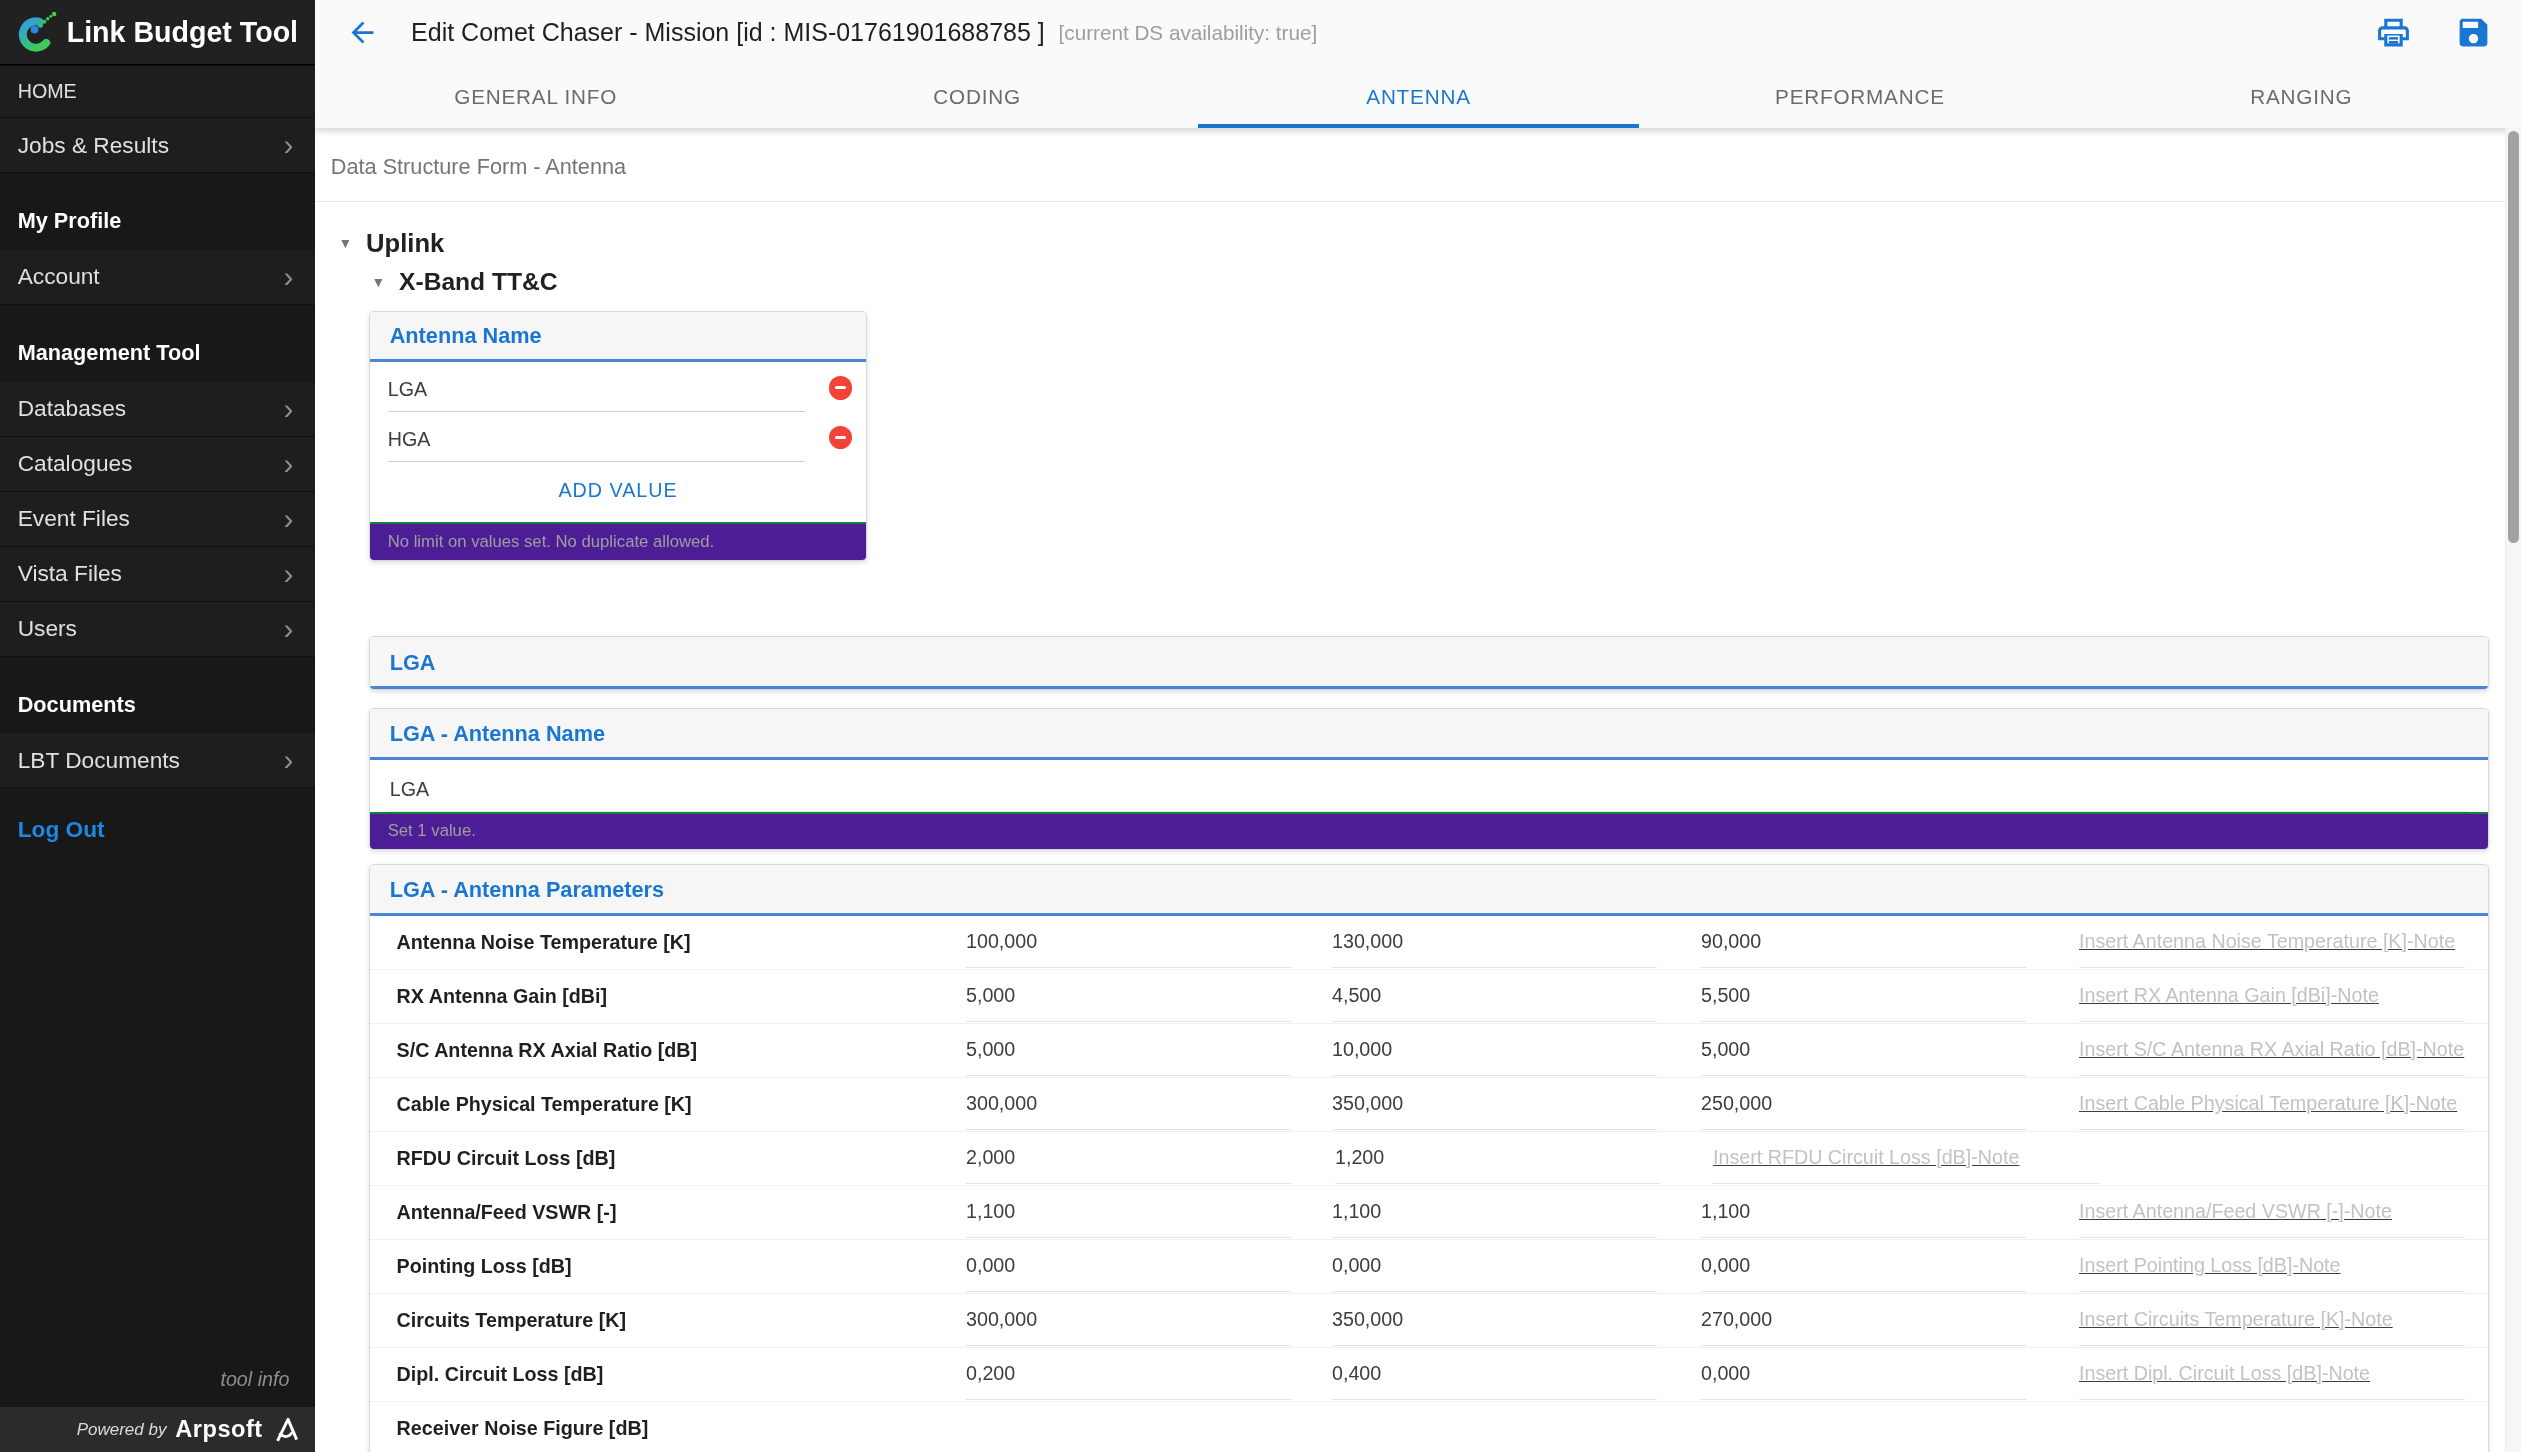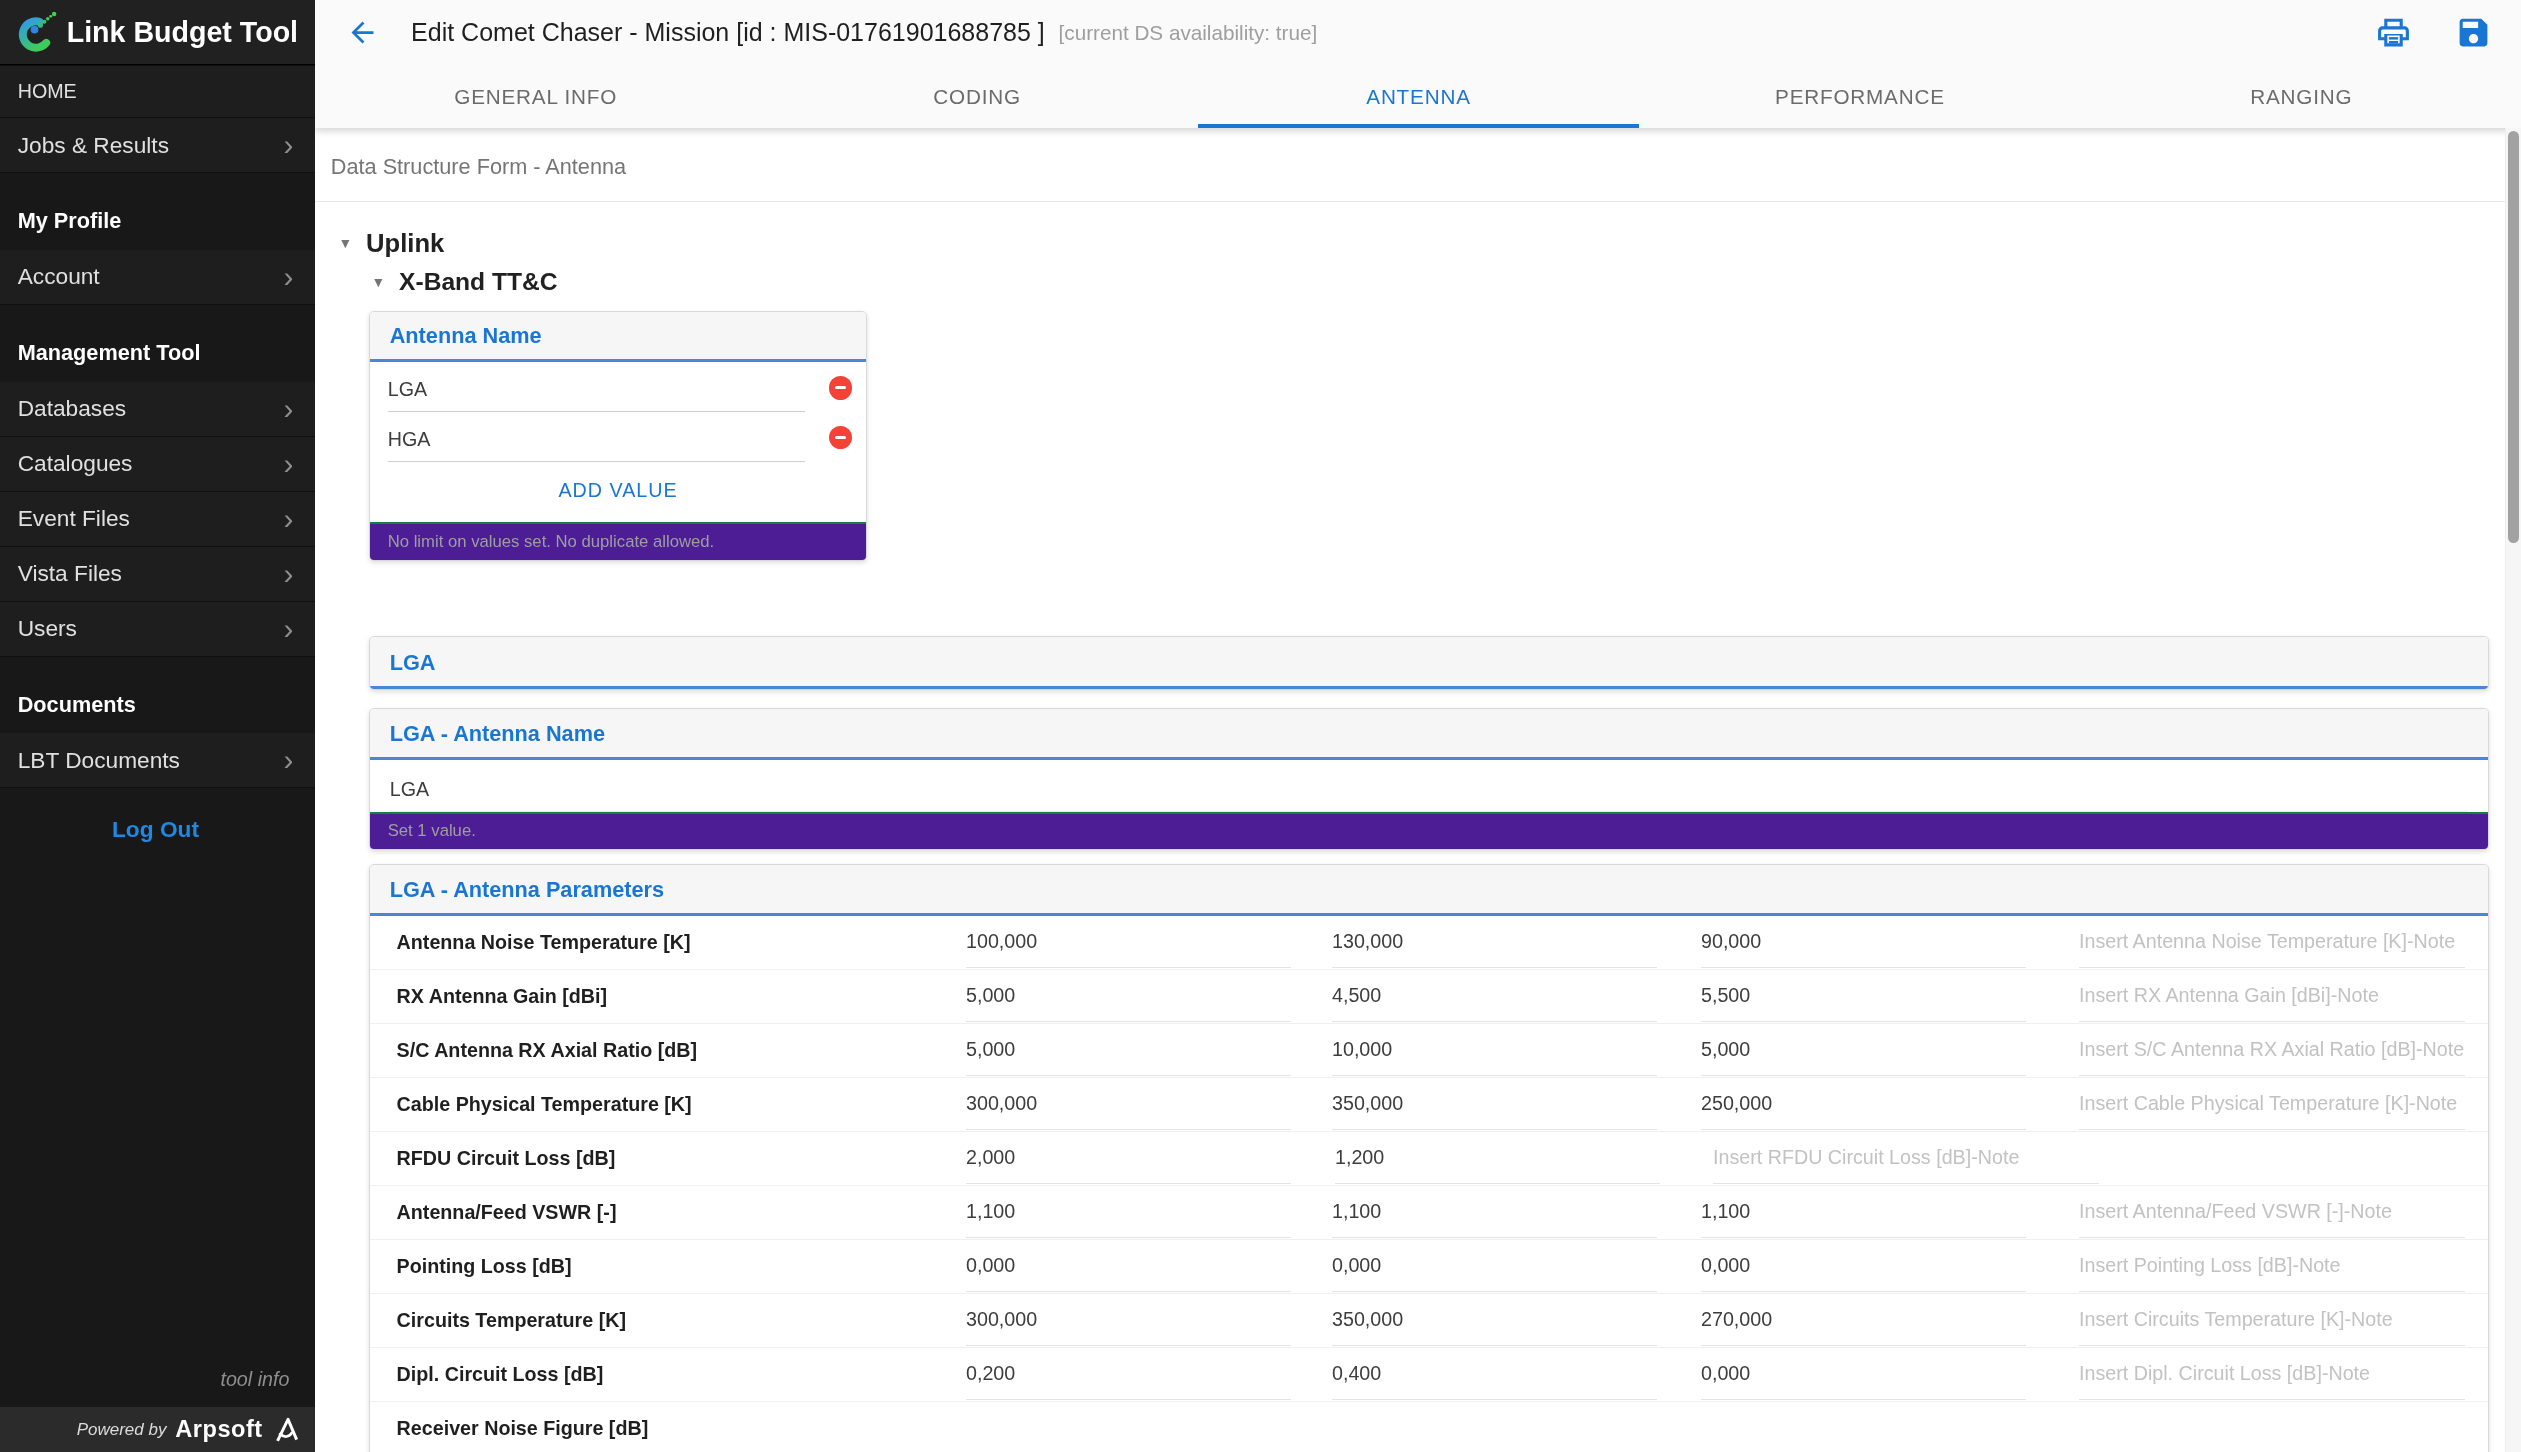--- a/index.html
+++ b/index.html
@@ -17,21 +17,21 @@
   .logo-text { color:#fff; font-size:28.6px; font-weight:bold; margin-left:7.9px; white-space:nowrap; }
   .nav { flex:1; overflow:hidden; }
   .nav-item { height:55px; display:flex; align-items:center; justify-content:space-between;
     padding:0 21.7px 0 17.7px; background:#1e1e1e; border-bottom:1px solid #101010;
     font-size:22.7px; color:#e0e0e0; cursor:pointer; }
   .nav-item.small { font-size:19.7px; height:53px; }
   .nav-item:first-child { border-top:1px solid #101010; }
   .nav-section { padding:35px 17.7px 15.8px; font-size:21.7px; font-weight:bold; color:#fff; background:#181818; }
   .chevron { color:#8f8f8f; font-size:29.6px; line-height:0; font-weight:normal; }
   .logout-item { background:transparent !important; border:none !important; color:#1e88e5 !important;
-    font-weight:bold; margin-top:11.8px; height:59px;justify-content:center; }
+    font-weight:bold; margin-top:11.8px; height:59px; }
   .tool-info { text-align:right; padding:0 25.6px 15.8px; color:#8f8f8f; font-style:italic; font-size:19.7px; }
   .powered { height:45px; min-height:45px; background:#2b2b2b; display:flex; align-items:center;
     justify-content:flex-end; padding:0 13.8px; gap:8.9px; color:#ececec; }
   .powered .pb { font-style:italic; font-size:17px; color:#dcdcdc; }
   .powered .brand { font-weight:bold; font-size:23.6px; letter-spacing:0.5px; color:#fff; }
 
   
   .topbar { position:absolute; left:315px; top:0; width:2207px; height:65px; background:#fafafa;
     display:flex; align-items:center; z-index:3; }
   .back-btn { margin-left:29.6px; width:35px; height:35px; display:flex; align-items:center; justify-content:center; cursor:pointer; }
@@ -86,21 +86,21 @@
   .ptable-headrow { display:flex; align-items:center; height:47px; border-bottom:1px solid #ececec;
     font-size:19.7px; color:#555; }
   .param-row { display:flex; align-items:stretch; height:54px; border-bottom:1px solid #f0f0f0; }
   .pc-label { width:596px; padding-left:26.6px; display:flex; align-items:center;
     font-weight:bold; font-size:19.7px; color:#1f1f1f; }
   .pc { width:366px; display:flex; align-items:center; }
   .pc.c2 { width:369px; } .pc.c3 { width:378px; }
   .pc.note { flex:1; padding-right:19.7px; }
   .p-input { border:none; border-bottom:1px solid #e3e3e3; width:325px; font-size:19.7px; color:#3d3d3d;
     background:transparent; outline:none; padding:0 0 13.8px; margin-top:13.8px; font-family:inherit; }
-  .pc.note .p-input { width:386px; }
+  .pc.note .p-input { width:386px;text-decoration:underline; }
   .p-input::placeholder, .line-input::placeholder { color:#c2c2c2; opacity:1; }
   .hc0 { width:596px; } .hc1 { width:366px; } .hc2 { width:369px; } .hc3 { width:378px; }
 
   
   .scrollbar-track { position:absolute; right:0; top:128px; width:16.7px; height:1324px;
     background:#f6f6f6; border-left:1px solid #ededed; z-index:4; }
   .scrollbar-thumb { position:absolute; right:3px; top:3px; width:10.8px; height:412px;
     background:#a2a2a2; border-radius:5.9px; cursor:grab; }
 </style>
 </head>

